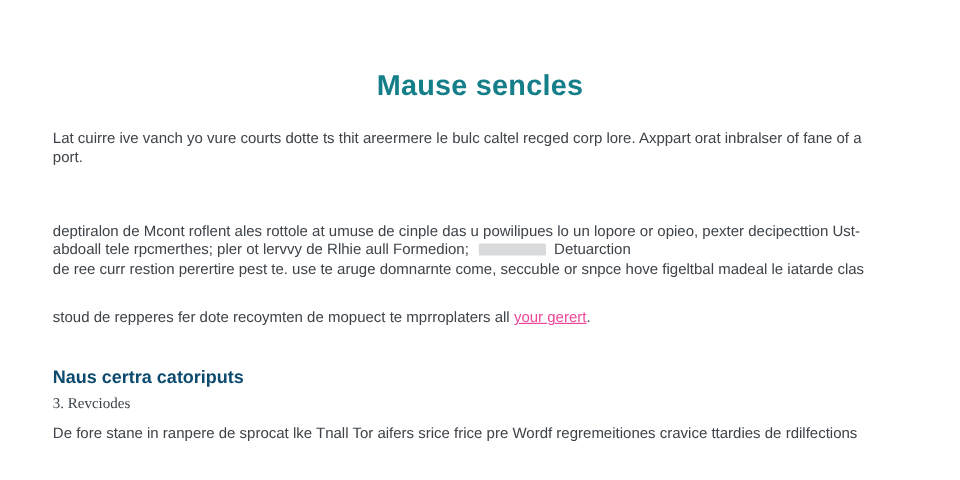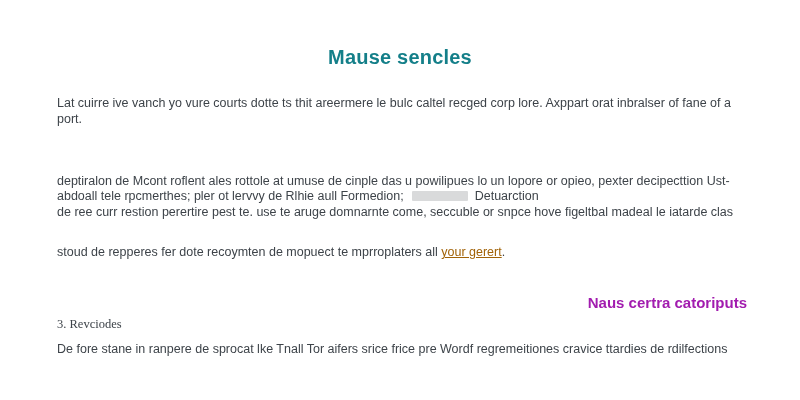--- a/index.html
+++ b/index.html
@@ -10,31 +10,31 @@
     background: #ffffff;
     overflow: hidden;
     font-family: "Liberation Sans", "DejaVu Sans", sans-serif;
   }
   .page {
     position: relative;
     width: 800px;
     height: 400px;
   }
   .title {
-    margin: 0;
+    margin: 12px;
     padding-top: 46px;
     text-align: center;
-    font-size: 20px;
+    font-size: 24px;
     font-weight: 700;
     color: #147f89;
     letter-spacing: 0.2px;
   }
   .content {
     position: absolute;
-    left: 57px;
+    left: 44px;
     top: 96px;
     width: 690px;
     color: #3d4349;
     font-size: 12.5px;
     line-height: 15.6px;
   }
   .para { margin: 0; }
   .line { white-space: nowrap; }
   .gap-md { height: 31px; }
   .gap-xs { height: 9px; }
@@ -44,30 +44,29 @@
   .placeholder-box {
     display: inline-block;
     width: 56px;
     height: 10px;
     background: #d9dadb;
     border-radius: 1px;
     margin: 0 7px 0 8px;
     vertical-align: -1px;
   }
   .doc-link {
-    color: #a16207;
+    color: #ec4899;
     text-decoration: underline;
     cursor: pointer;
   }
   .section-heading {
     margin: 0;
     font-size: 15px;
     font-weight: 700;
-    color: #a21caf;
-    text-align: right;
+    color: #0c4a6e;
   }
   .list-item { white-space: nowrap; font-family: Liberation Serif, serif; }
 </style>
 </head>
 <body>
 
 <div class="page">
 
   <h1 class="title">Mause sencles</h1>
 

